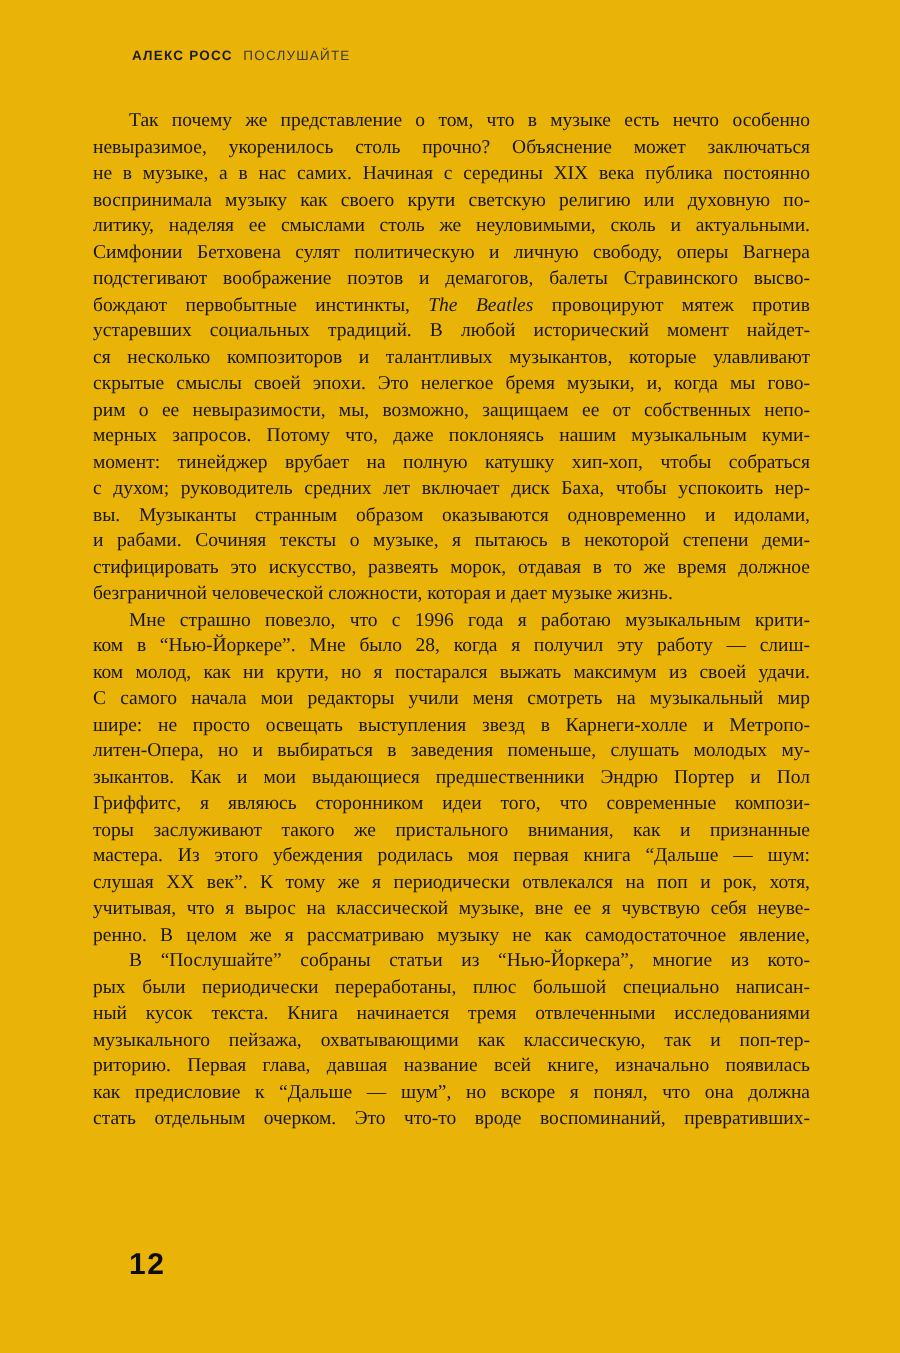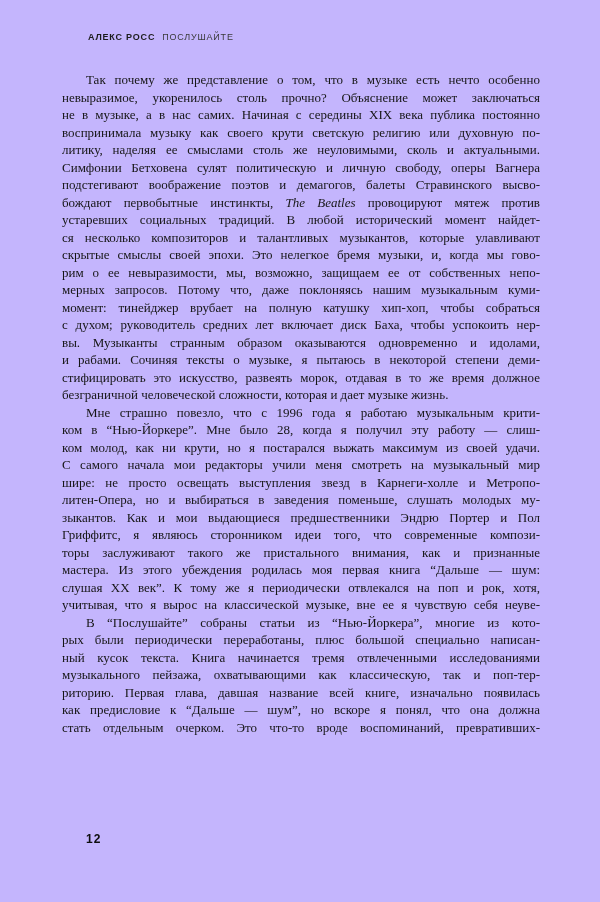--- a/index.html
+++ b/index.html
@@ -5,21 +5,21 @@
   html, body {
     margin: 0;
     padding: 0;
     background: #e8e8e8;
   }
   .page {
     position: relative;
     width: 600px;
     height: 902px;
     margin: 0 auto;
-    background: #c4b5fd;
+    background: #eab308;
     overflow: hidden;
     font-family: "Liberation Serif", serif;
   }
   
   .running-header {
     position: absolute;
     left: 88px;
     top: 31px;
     font-family: "Liberation Sans", sans-serif;
     font-size: 9px;
@@ -62,21 +62,21 @@
   }
   .body-text i {
     font-style: italic;
   }
   
   .folio {
     position: absolute;
     left: 86px;
     top: 832px;
     font-family: "Liberation Sans", sans-serif;
-    font-size: 12px;
+    font-size: 20px;
     font-weight: 800;
     letter-spacing: 1px;
     color: #0d0d0d;
   }
 </style>
 </head>
 <body>
 
 <div class="page">
 
@@ -109,20 +109,21 @@
       <div class="line">ком молод, как ни крути, но я постарался выжать максимум из своей удачи.</div>
       <div class="line">С самого начала мои редакторы учили меня смотреть на музыкальный мир</div>
       <div class="line">шире: не просто освещать выступления звезд в Карнеги-холле и Метропо-</div>
       <div class="line">литен-Опера, но и выбираться в заведения поменьше, слушать молодых му-</div>
       <div class="line">зыкантов. Как и мои выдающиеся предшественники Эндрю Портер и Пол</div>
       <div class="line">Гриффитс, я являюсь сторонником идеи того, что современные компози-</div>
       <div class="line">торы заслуживают такого же пристального внимания, как и признанные</div>
       <div class="line">мастера. Из этого убеждения родилась моя первая книга “Дальше — шум:</div>
       <div class="line">слушая XX век”. К тому же я периодически отвлекался на поп и рок, хотя,</div>
       <div class="line">учитывая, что я вырос на классической музыке, вне ее я чувствую себя неуве-</div>
+      <div class="line">ренно. В целом же я рассматриваю музыку не как самодостаточное явление,</div>
       <div class="line indent">В “Послушайте” собраны статьи из “Нью-Йоркера”, многие из кото-</div>
       <div class="line">рых были периодически переработаны, плюс большой специально написан-</div>
       <div class="line">ный кусок текста. Книга начинается тремя отвлеченными исследованиями</div>
       <div class="line">музыкального пейзажа, охватывающими как классическую, так и поп-тер-</div>
       <div class="line">риторию. Первая глава, давшая название всей книге, изначально появилась</div>
       <div class="line">как предисловие к “Дальше — шум”, но вскоре я понял, что она должна</div>
       <div class="line">стать отдельным очерком. Это что-то вроде воспоминаний, превративших-</div>
     </div>
 
   <div class="folio">12</div>

